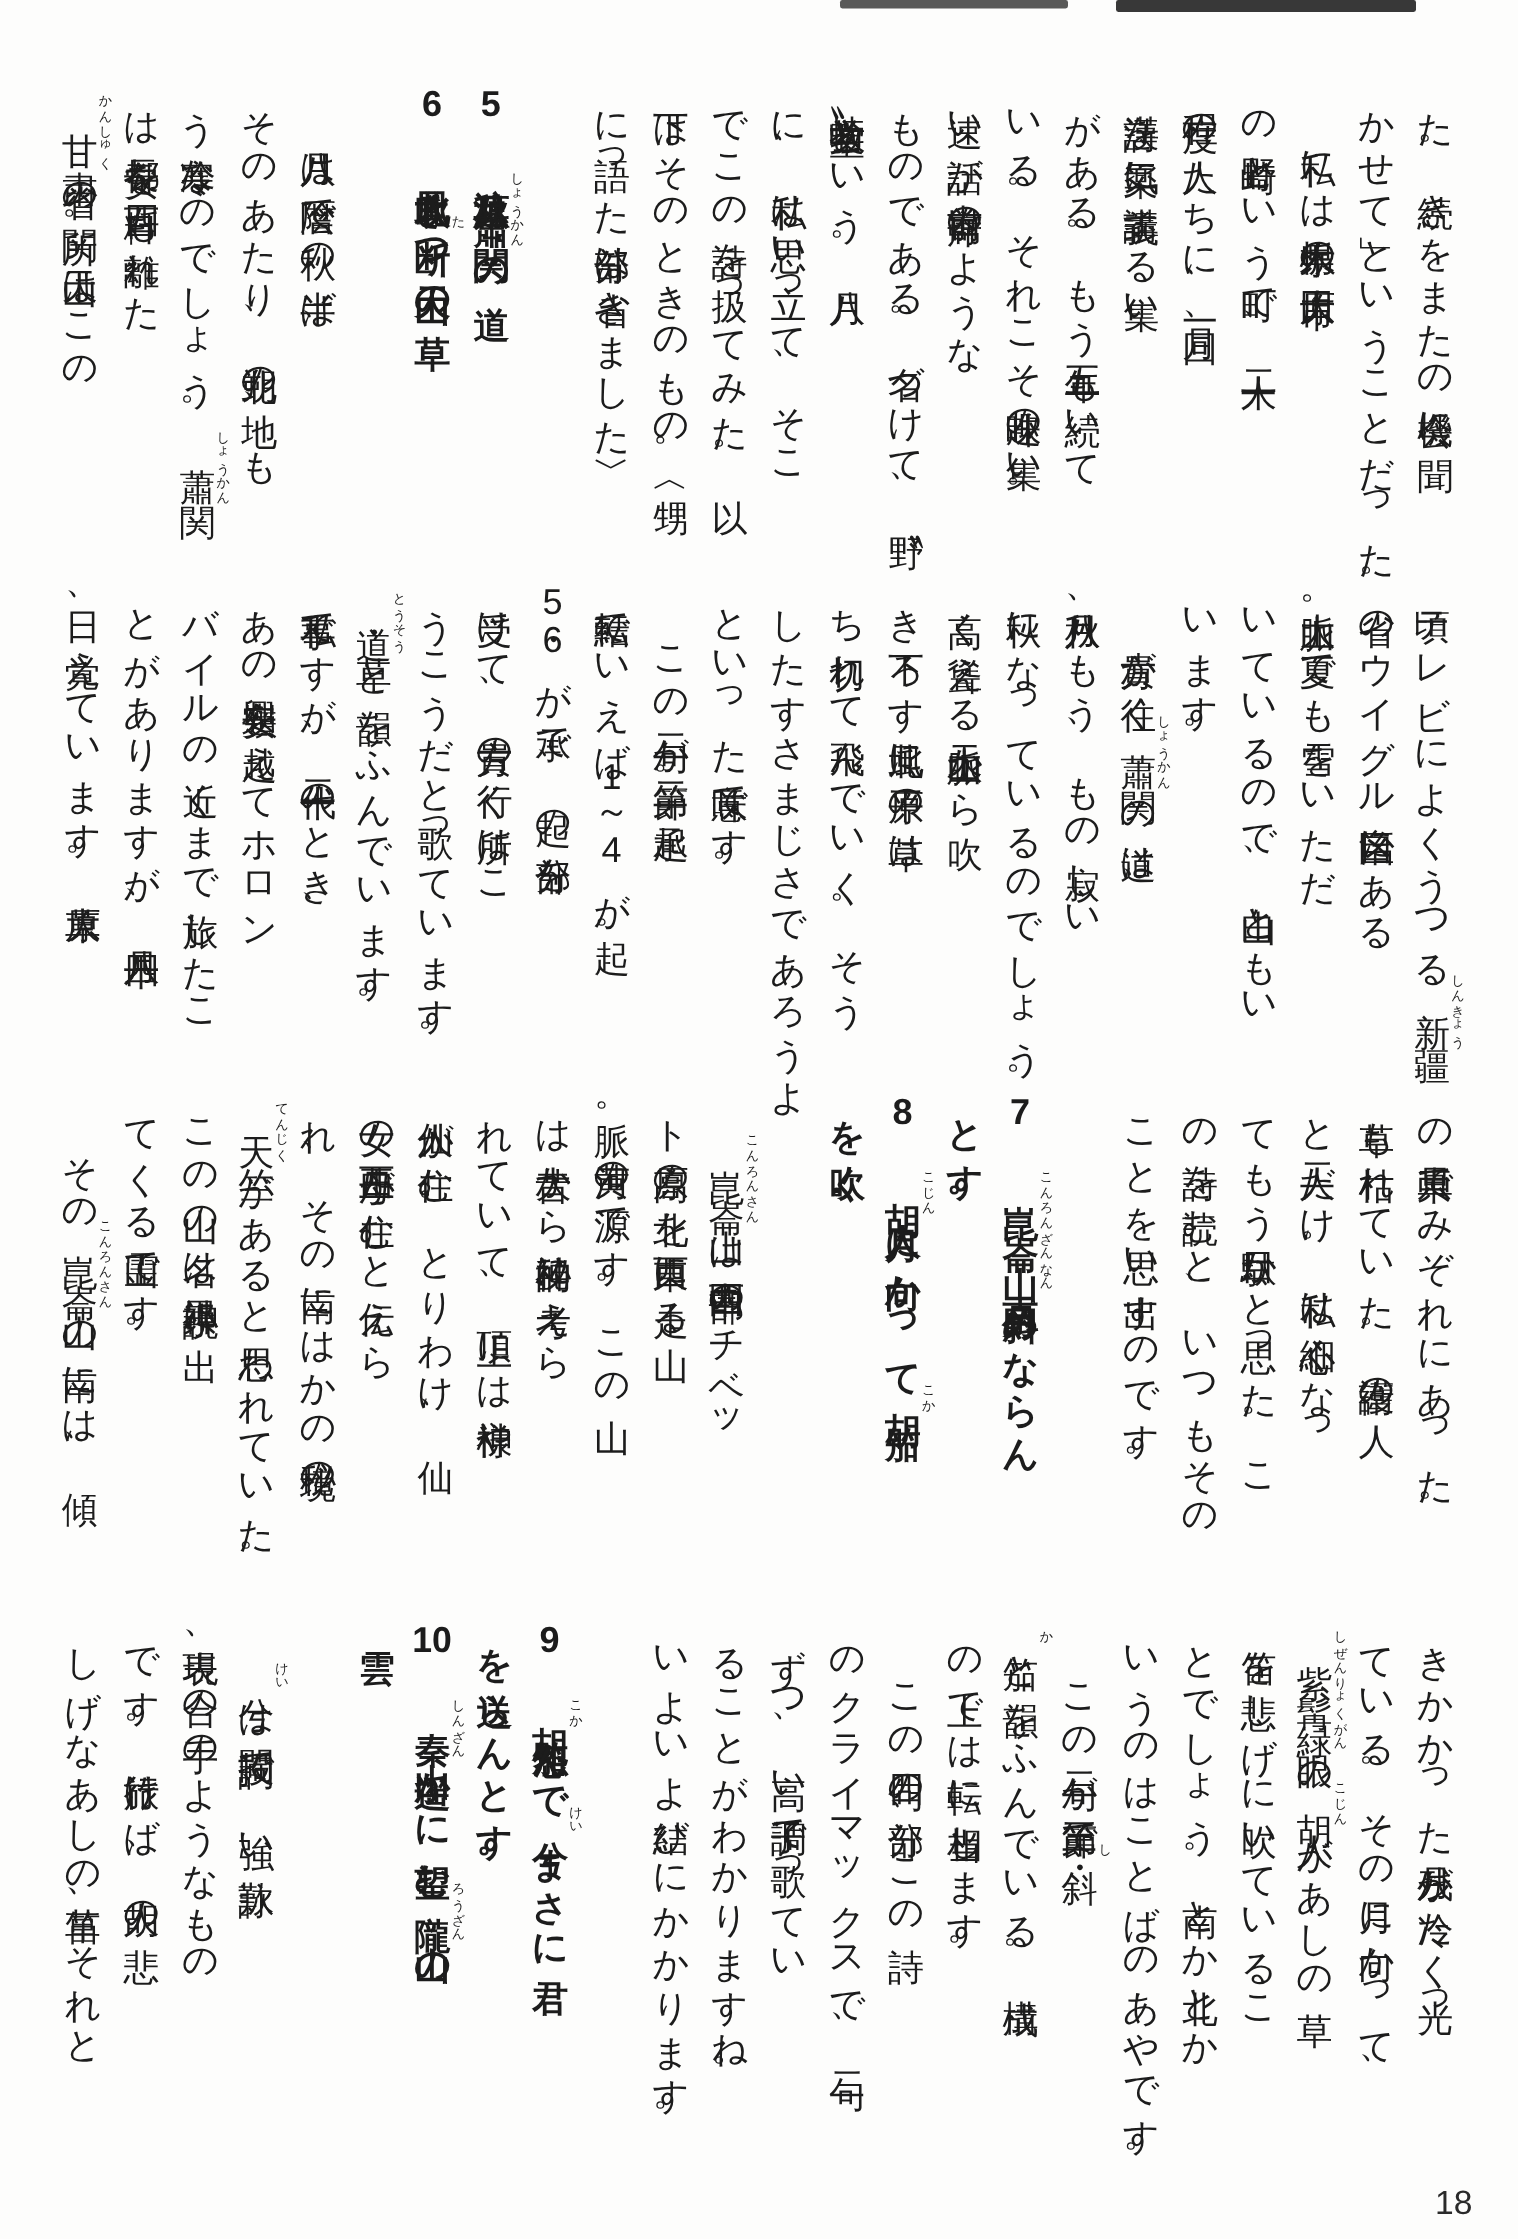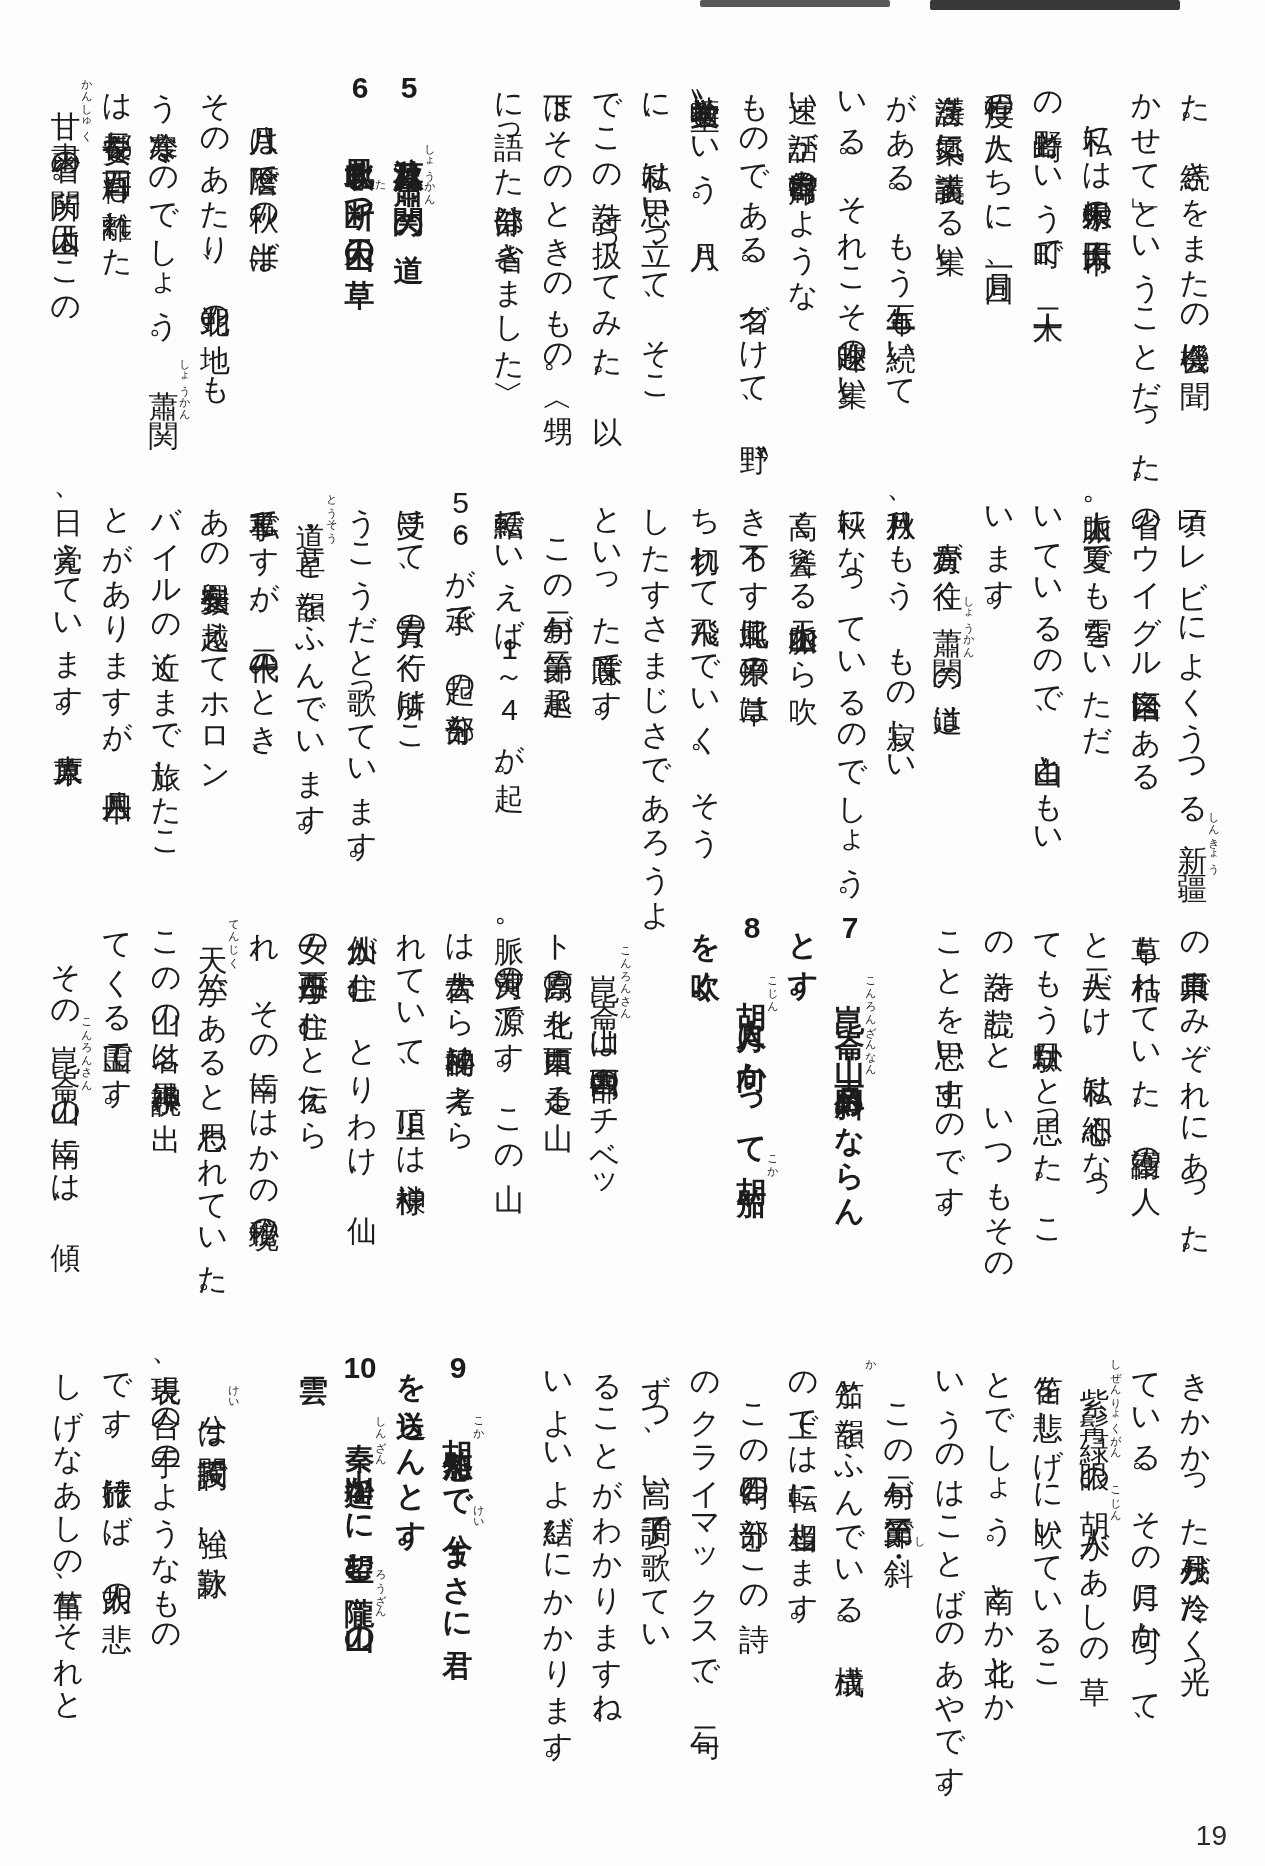--- a/index.html
+++ b/index.html
@@ -166,14 +166,14 @@
       <div class="col heading">を送らんとす。</div>
       <div class="col heading"><span class="num">10</span>　<ruby>秦山<rt>しんざん</rt></ruby>遥かに望む<ruby>隴山<rt>ろうざん</rt></ruby>の</div>
       <div class="col heading">雲</div>
       <div class="col"></div>
       <div class="col">　<ruby>兮<rt>けい</rt></ruby>は間投詞で、強い詠歎</div>
       <div class="col">表現、合の手のようなもの</div>
       <div class="col">です。旅行けば、胡人の悲</div>
       <div class="col">しげなあしの草笛、それと</div>
     </div>
 
-  <div class="page-number">19</div>
+  <div class="page-number">18</div>
 </div>
 
 </body></html>

